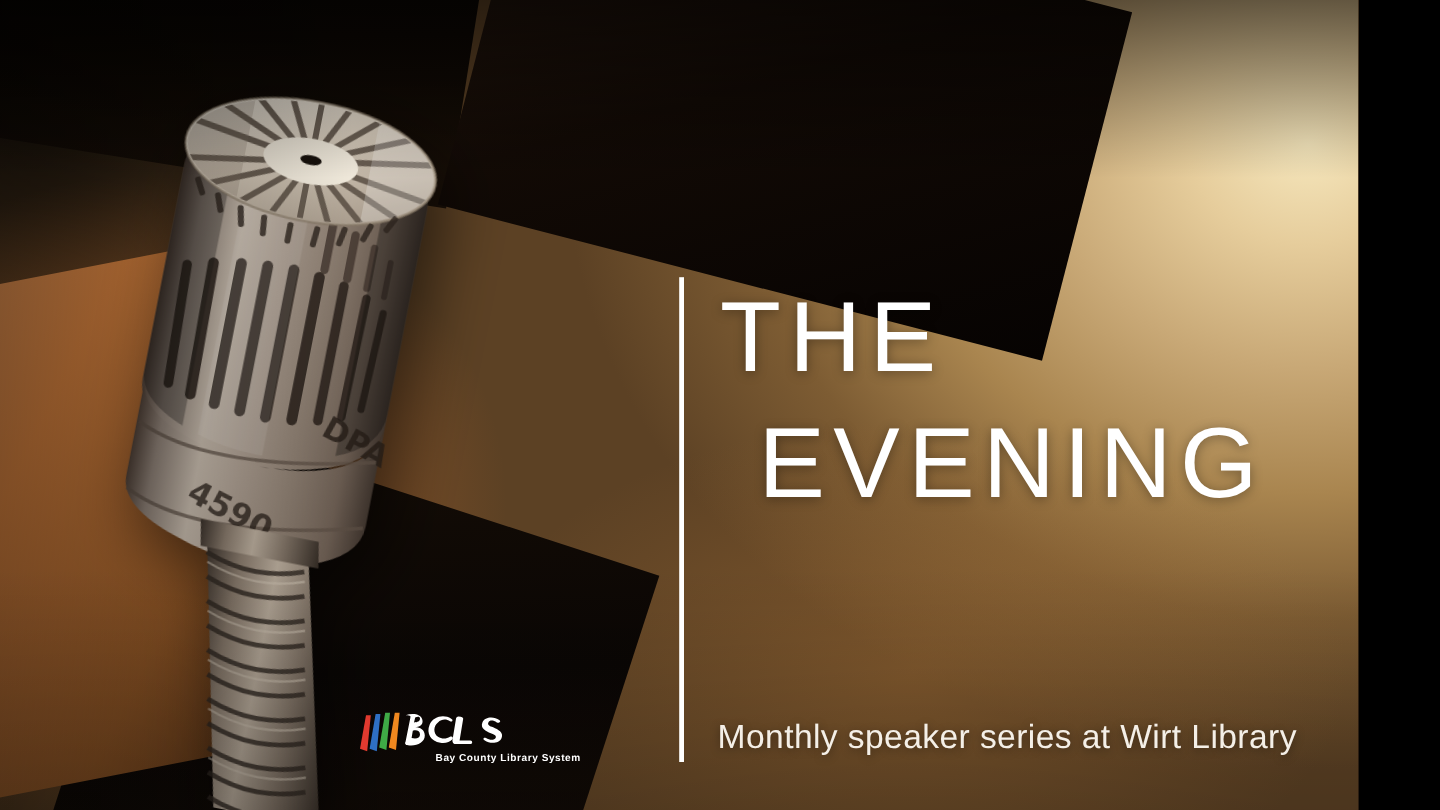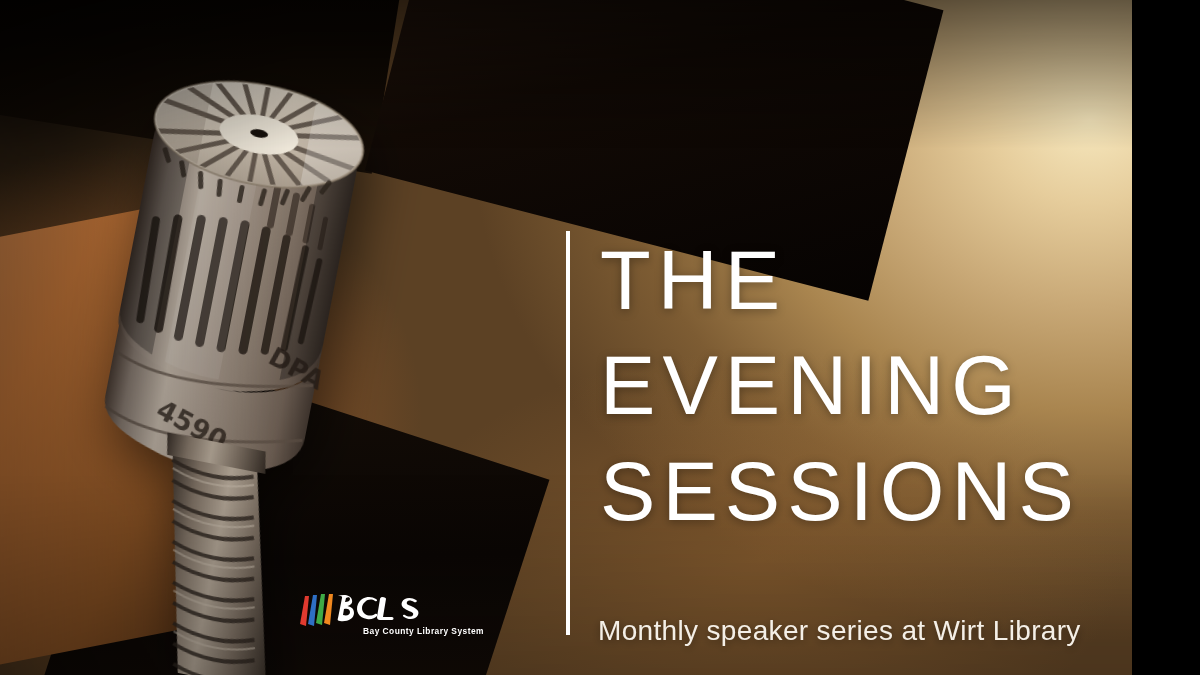--- a/index.html
+++ b/index.html
@@ -89,26 +89,26 @@
   .title-line{
     color:#ffffff;
     font-weight:300;
     font-size:84px;
     line-height:1.27;
     letter-spacing:.085em;
     white-space:nowrap;
     text-shadow:0 2px 10px rgba(0,0,0,.35);
   }
   .title-line.l1{ font-size:83px; }
-  .title-line.l2{ font-size:83px; }
+  .title-line.l2{ font-size:83px;margin-left:32px; }
   .title-line.l3{ font-size:83px; }
 
   .subtitle{
     position:absolute;
-    left:598px; top:615px;
+    left:598px; top:598px;
     width:600px;
     color:#f4efe7;
     font-weight:300;
     font-size:28px;
     letter-spacing:.012em;
     white-space:nowrap;
     text-shadow:0 2px 8px rgba(0,0,0,.4);
   }
 
   
@@ -279,21 +279,20 @@
     </svg>
   </div>
 
   <div class="bg-vig"></div>
 
   <div class="divider"></div>
 
   <div class="title">
     <div class="title-line l1">THE</div>
     <div class="title-line l2">EVENING</div>
-    <div class="title-line l3">SESSIONS</div>
   </div>
 
   <div class="subtitle">Monthly speaker series at Wirt Library</div>
 
   <div class="logo">
     <svg viewBox="0 0 150 52" xmlns="http://www.w3.org/2000/svg">
 
       <g>
         <path d="M2 34 L7 6 L11 6 L8 36 Z" fill="#e03a2f"></path>
         <path d="M10 34 L15 5 L19 5 L16 36 Z" fill="#2e6fc4"></path>

